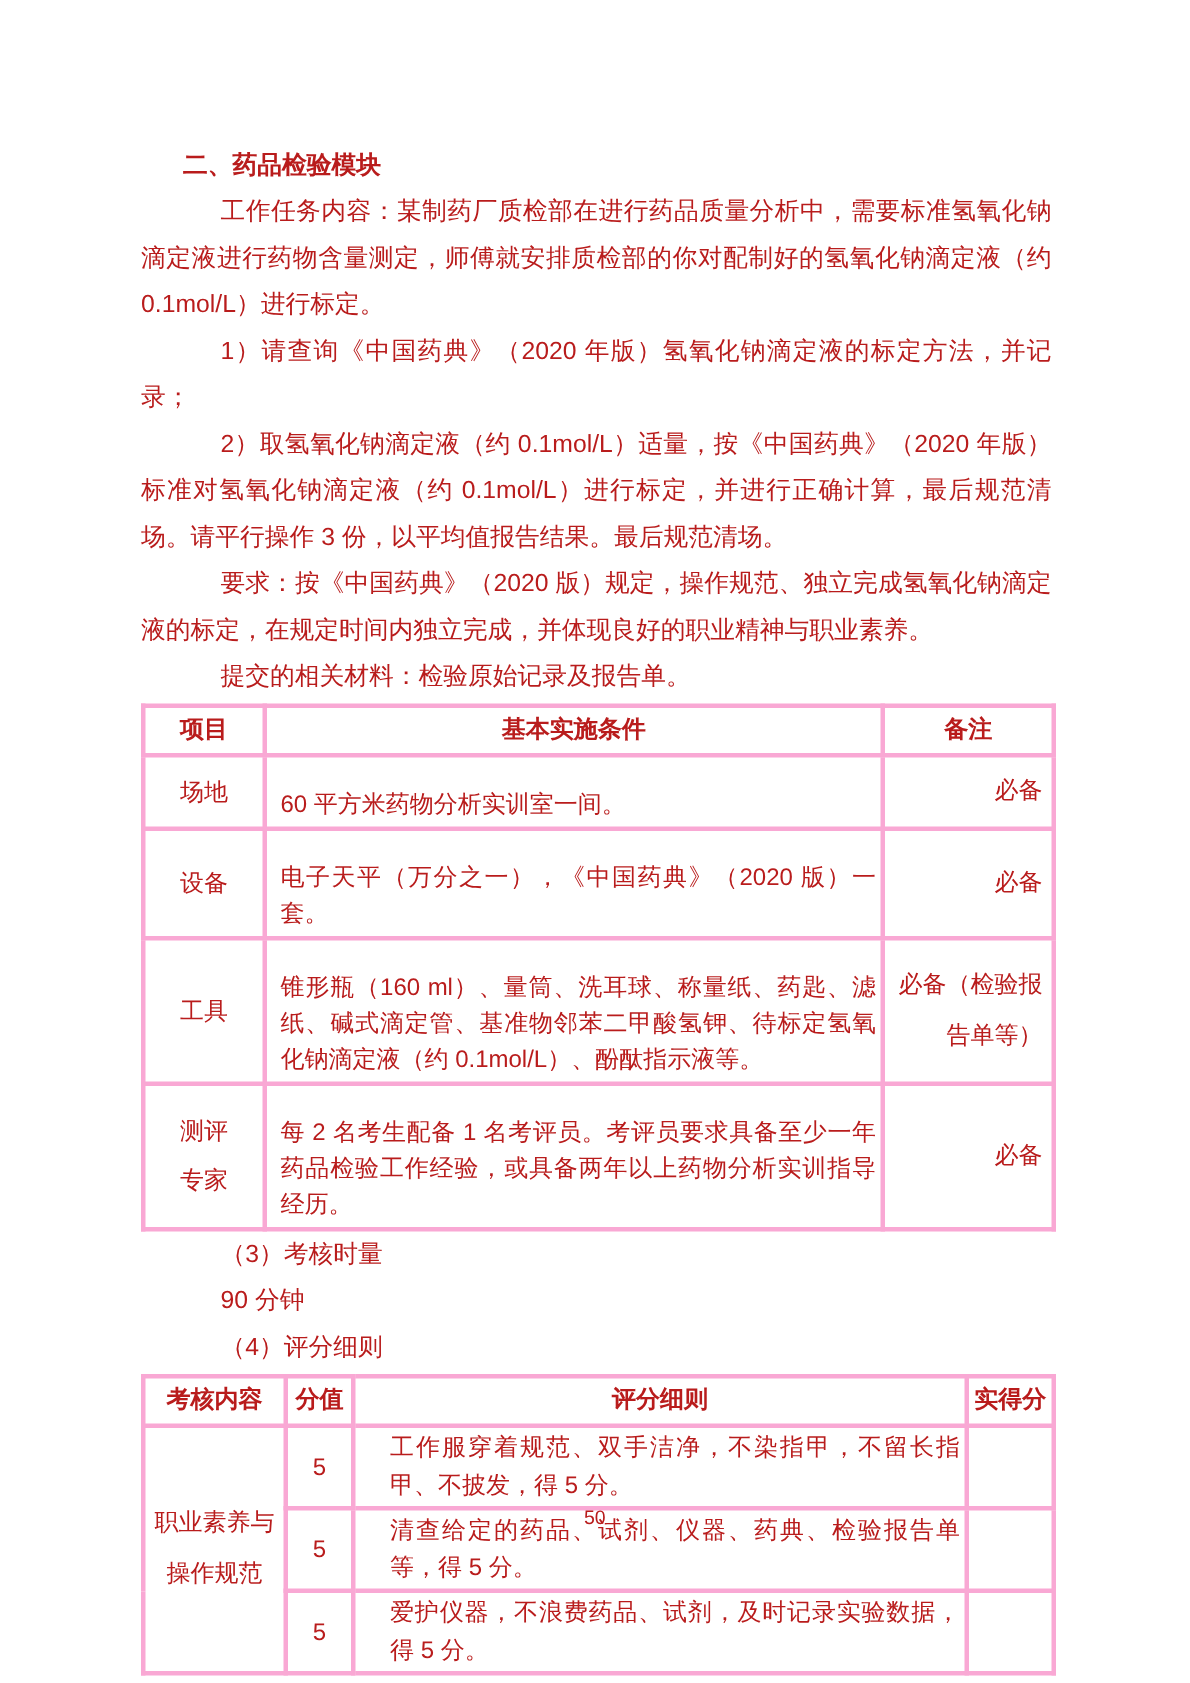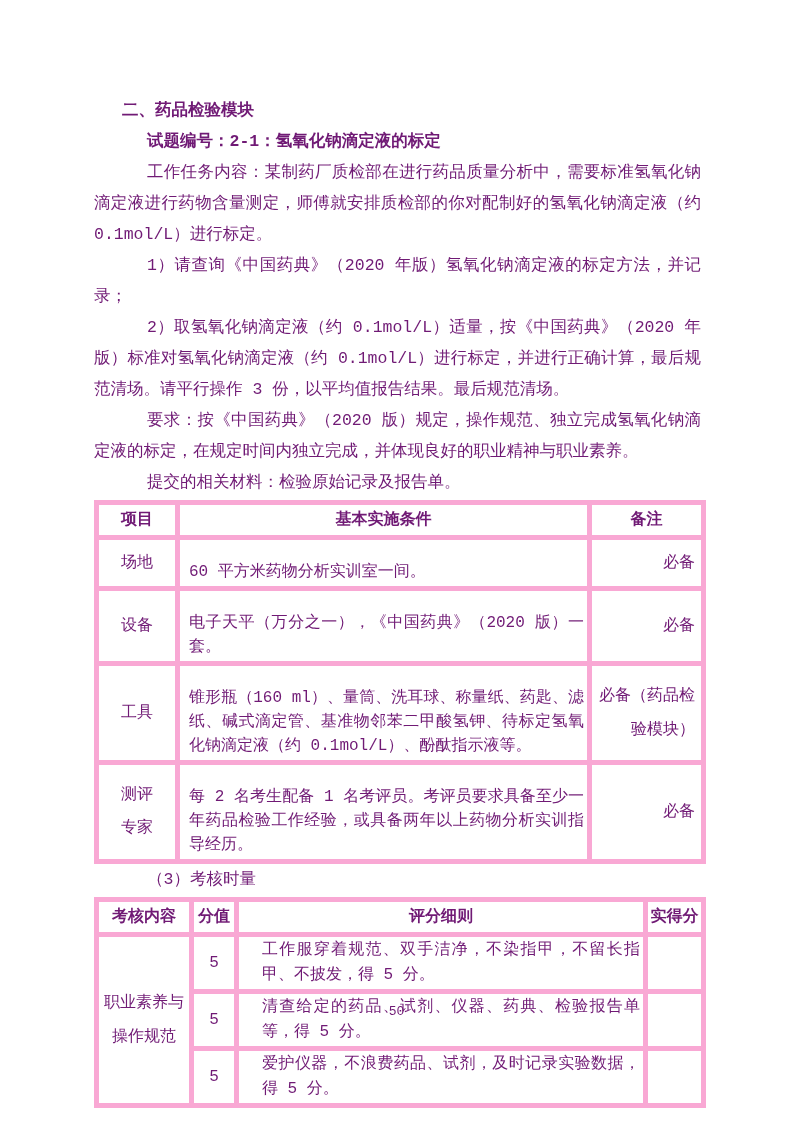--- a/index.html
+++ b/index.html
@@ -5,22 +5,22 @@
   html, body {
     margin: 0;
     padding: 0;
     background: #ffffff;
   }
   .page {
     position: relative;
     width: 793px;
     height: 1122px;
     background: #ffffff;
-    color: #701a75;
-    font-family: Liberation Mono, monospace;
+    color: #b91c1c;
+    font-family: Liberation Sans, sans-serif;
     overflow: hidden;
   }
   .content {
     position: absolute;
     left: 94px;
     top: 95px;
     width: 607px;
   }
   .content p {
     margin: 0;
@@ -40,21 +40,21 @@
     text-indent: 53px;
   }
   table {
     width: 607px;
     border-collapse: collapse;
     table-layout: fixed;
     font-size: 16px;
     margin: 2px 0 0 0;
   }
   td, th {
-    border: 5px solid #f9a8d4;
+    border: 3px solid #f9a8d4;
     padding: 1px 2px;
     vertical-align: middle;
     word-break: break-all;
   }
   th {
     font-weight: bold;
     text-align: center;
     line-height: 28px;
   }
   .c-item {
@@ -99,21 +99,20 @@
     line-height: 16px;
   }
 </style>
 </head>
 <body>
 
 <div class="page">
   <div class="content">
 
     <p class="h-sec">二、药品检验模块</p>
-    <p class="h-sub">试题编号：2-1：氢氧化钠滴定液的标定</p>
 
     <p class="indent">工作任务内容：某制药厂质检部在进行药品质量分析中，需要标准氢氧化钠滴定液进行药物含量测定，师傅就安排质检部的你对配制好的氢氧化钠滴定液（约 0.1mol/L）进行标定。</p>
     <p class="indent">1）请查询《中国药典》（2020 年版）氢氧化钠滴定液的标定方法，并记录；</p>
     <p class="indent">2）取氢氧化钠滴定液（约 0.1mol/L）适量，按《中国药典》（2020 年版）标准对氢氧化钠滴定液（约 0.1mol/L）进行标定，并进行正确计算，最后规范清场。请平行操作 3 份，以平均值报告结果。最后规范清场。</p>
     <p class="indent">要求：按《中国药典》（2020 版）规定，操作规范、独立完成氢氧化钠滴定液的标定，在规定时间内独立完成，并体现良好的职业精神与职业素养。</p>
     <p class="indent">提交的相关材料：检验原始记录及报告单。</p>
 
     <table class="t1">
       <colgroup>
         <col style="width:81px">
@@ -132,32 +131,34 @@
           <td class="c-note">必备</td>
         </tr>
         <tr>
           <td class="c-item">设备</td>
           <td class="c-cond">电子天平（万分之一），《中国药典》（2020 版）一套。</td>
           <td class="c-note">必备</td>
         </tr>
         <tr>
           <td class="c-item">工具</td>
           <td class="c-cond">锥形瓶（160 ml）、量筒、洗耳球、称量纸、药匙、滤纸、碱式滴定管、基准物邻苯二甲酸氢钾、待标定氢氧化钠滴定液（约 0.1mol/L）、酚酞指示液等。</td>
-          <td class="c-note">必备（药品检验模块）</td>
+          <td class="c-note">必备（检验报告单等）</td>
         </tr>
         <tr>
           <td class="c-item">测评
 专家</td>
           <td class="c-cond">每 2 名考生配备 1 名考评员。考评员要求具备至少一年药品检验工作经验，或具备两年以上药物分析实训指导经历。</td>
           <td class="c-note">必备</td>
         </tr>
       </tbody>
     </table>
 
     <p class="indent">（3）考核时量</p>
+    <p class="indent">90 分钟</p>
+    <p class="indent">（4）评分细则</p>
 
     <table class="t2">
       <colgroup>
         <col style="width:95px">
         <col style="width:45px">
         <col style="width:409px">
         <col style="width:58px">
       </colgroup>
       <tbody>
         <tr>

